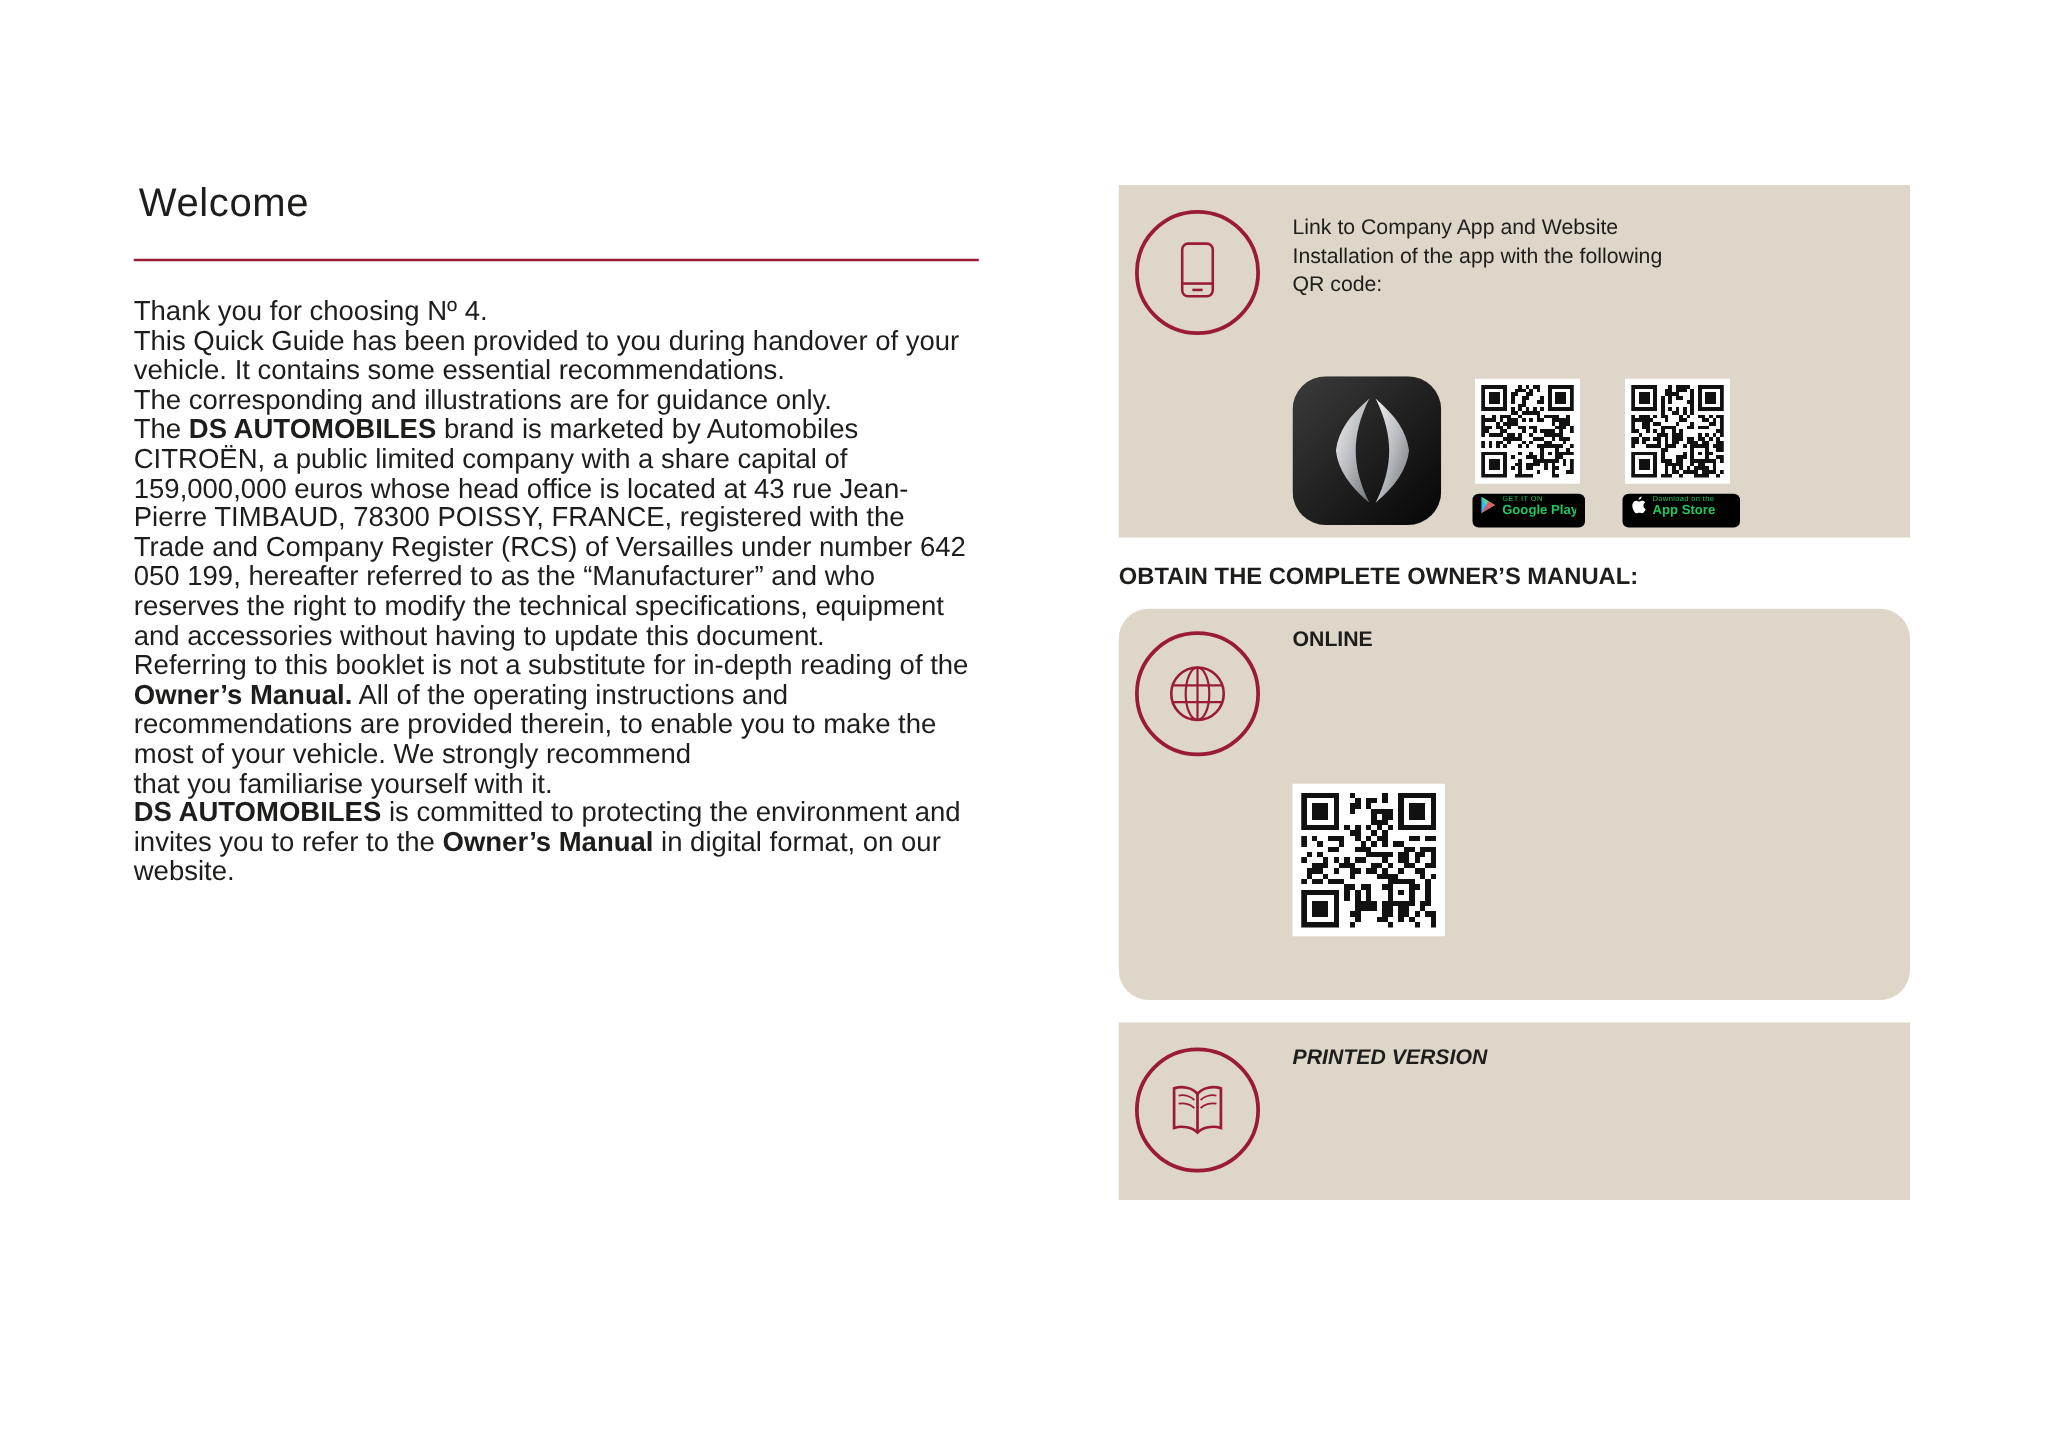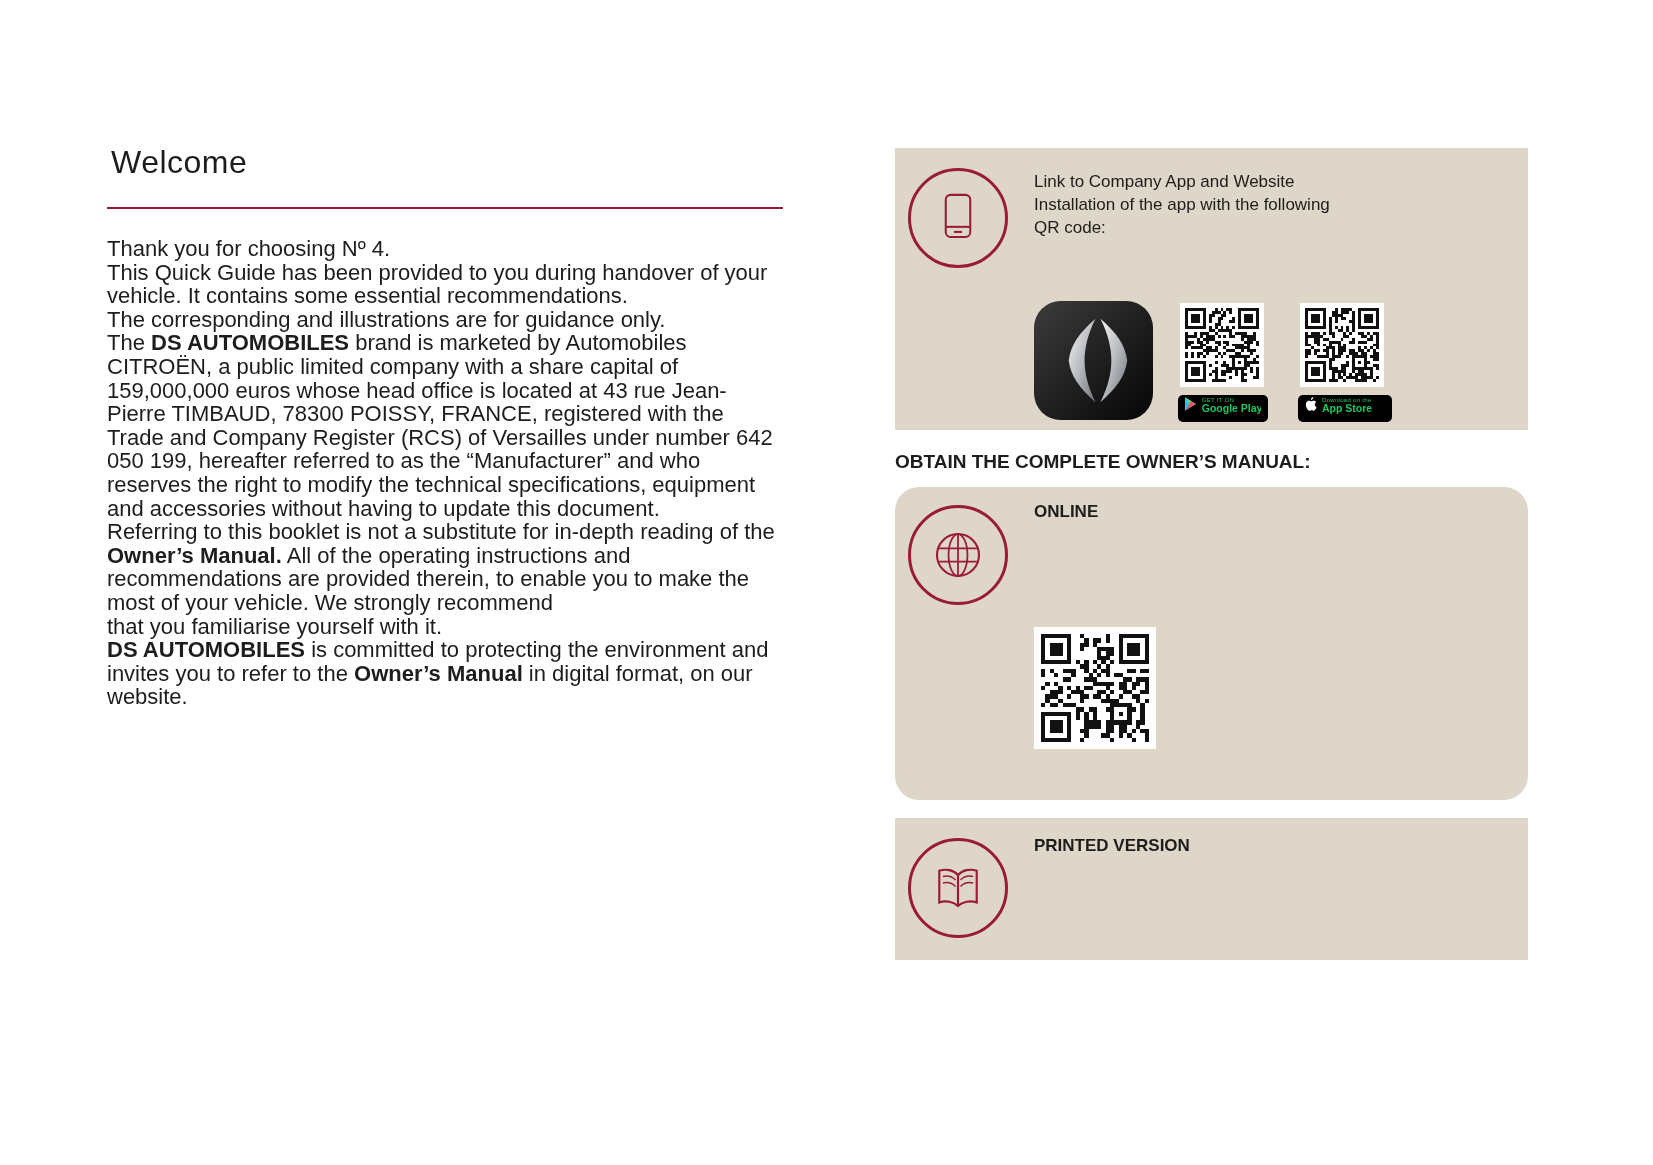--- a/index.html
+++ b/index.html
@@ -16,21 +16,21 @@
   .left-col h1{margin:4px;font-size:32px;font-weight:400;letter-spacing:.5px;color:var(--text);}
   .rule{border-top:2px solid var(--accent);margin-top:26px;}
   .welcome-body{margin-top:28px;font-size:22px;line-height:23.6px;}
   .welcome-body strong{font-weight:bold;}
 
   
   .right-col{position:absolute;left:885px;top:0;width:633px;height:1165px;margin-left:10px;}
   .panel{position:absolute;left:0;width:633px;background:var(--beige);}
   .panel-app{top:148px;height:282px;}
   .panel-online{top:487px;height:313px;border-radius:24px;}
-  .panel-printed{top:818px;height:142px;}
+  .panel-printed{top:818px;height:142px;font-style:italic;}
 
   .section-heading{position:absolute;top:451px;left:0;width:633px;margin:0;
     font-size:19px;font-weight:bold;color:var(--text);}
 
   .icon-circle{position:absolute;width:100px;height:100px;border:3px solid var(--accent);
     border-radius:50%;box-sizing:border-box;display:flex;align-items:center;justify-content:center;}
   .icon-circle svg{stroke:var(--accent);fill:none;}
 
   .pre{white-space:pre-line;}
   .panel .txt{font-size:17px;line-height:23px;}

